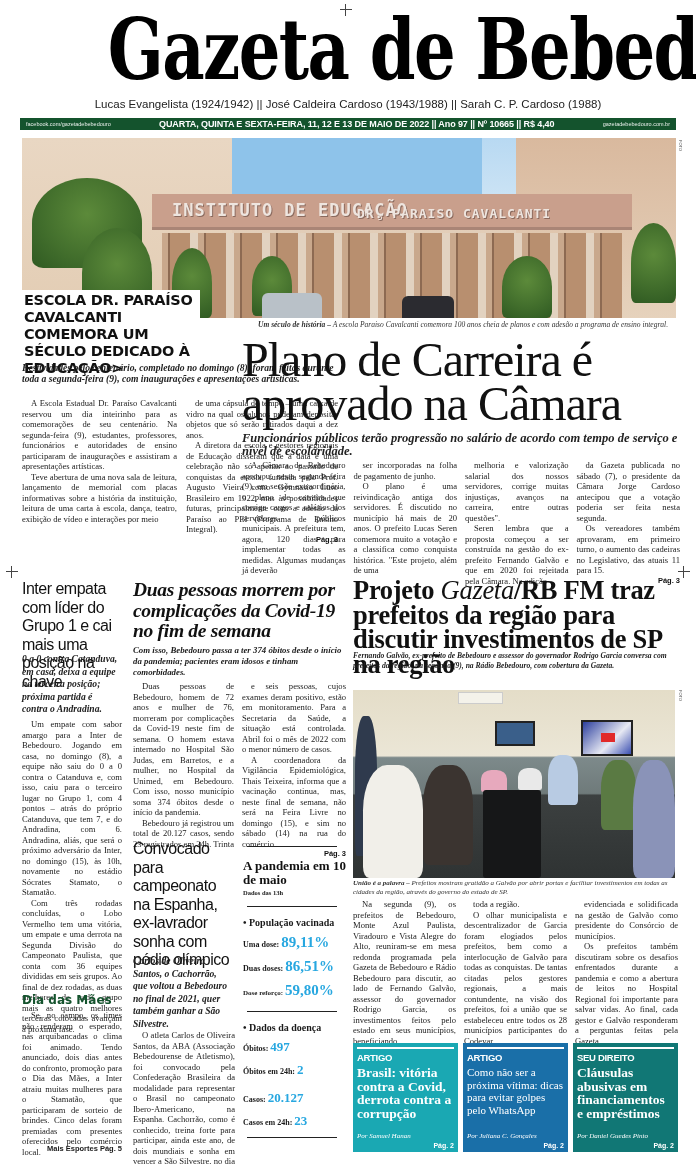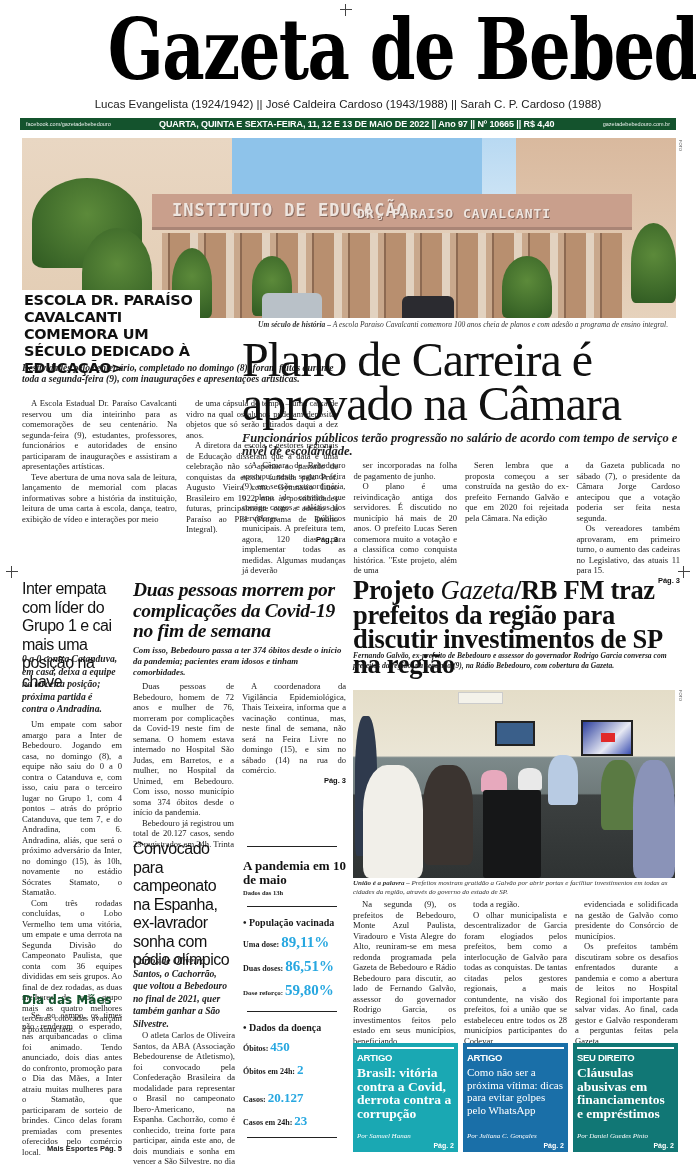--- a/index.html
+++ b/index.html
@@ -162,20 +162,21 @@
 <div class="abs deck plano-deck">Funcionários públicos terão progressão no salário de acordo com tempo de serviço e nível de escolaridade.</div>
 <div class="abs body plano-cols">
   <div>
       <p>A Câmara de Bebedouro aprovou, nesta segunda-feira (9), em sessão extraordinária, o plano de carreira que corrige cargos e salários dos servidores públicos municipais. A prefeitura tem, agora, 120 dias para implementar todas as medidas. Algumas mudanças já deverão</p>
     </div>
   <div>
       <p>ser incorporadas na folha de pagamento de junho.</p>
       <p>O plano é uma reivindicação antiga dos servidores. É discutido no município há mais de 20 anos. O prefeito Lucas Seren comemora muito a votação e a classifica como conquista histórica. "Este projeto, além de uma</p>
     </div>
   <div>
+      <p>melhoria e valorização salarial dos nossos servidores, corrige muitas injustiças, avanços na carreira, entre outras questões".</p>
       <p>Seren lembra que a proposta começou a ser construída na gestão do ex-prefeito Fernando Galvão e que em 2020 foi rejeitada pela Câmara. Na edição</p>
     </div>
   <div>
       <p>da Gazeta publicada no sábado (7), o presidente da Câmara Jorge Cardoso antecipou que a votação poderia ser feita nesta segunda.</p>
       <p>Os vereadores também aprovaram, em primeiro turno, o aumento das cadeiras no Legislativo, das atuais 11 para 15.</p>
       <span class="pag">Pág. 3</span>
     </div>
 </div>
 
 <div class="reg" style="left:6px;top:566px;"></div>
@@ -193,36 +194,37 @@
 </div>
 <div class="abs mais-esp">Mais Esportes Pág. 5</div>
 
 <div class="abs covid-title">Duas pessoas morrem por complicações da Covid-19 no fim de semana</div>
 <div class="abs deck covid-deck">Com isso, Bebedouro passa a ter 374 óbitos desde o início da pandemia; pacientes eram idosos e tinham comorbidades.</div>
 <div class="abs body covid-c1">
   <p>Duas pessoas de Bebedouro, homem de 72 anos e mulher de 76, morreram por complicações da Covid-19 neste fim de semana. O homem estava internado no Hospital São Judas, em Barretos, e a mulher, no Hospital da Unimed, em Bebedouro. Com isso, nosso município soma 374 óbitos desde o início da pandemia.</p>
   <p>Bebedouro já registrou um total de 20.127 casos, sendo 23 registrados em 24h. Trinta</p>
 </div>
 <div class="abs body covid-c2">
+  <p>e seis pessoas, cujos exames deram positivo, estão em monitoramento. Para a Secretaria da Saúde, a situação está controlada. Abril foi o mês de 2022 com o menor número de casos.</p>
   <p>A coordenadora da Vigilância Epidemiológica, Thais Teixeira, informa que a vacinação continua, mas, neste final de semana, não será na Feira Livre no domingo (15), e sim no sábado (14) na rua do comércio.</p>
   <span class="pag">Pág. 3</span>
 </div>
 
 <div class="abs panbox">
   <div class="rule"></div>
   <h3>A pandemia em 10 de maio</h3>
   <div class="sub">Dados das 13h</div>
   <div class="rule"></div>
   <div class="sec">• População vacinada</div>
   <div class="row"><span>Uma dose:</span> <span class="v">89,11%</span></div>
   <div class="row"><span>Duas doses:</span> <span class="v">86,51%</span></div>
   <div class="row"><span style="font-size:7px">Dose reforço:</span> <span class="v">59,80%</span></div>
   <div class="rule" style="margin-top:12px"></div>
   <div class="sec">• Dados da doença</div>
-  <div class="row"><span>Óbitos:</span> <span class="v2">450</span></div>
+  <div class="row"><span>Óbitos:</span> <span class="v2">497</span></div>
   <div class="row"><span>Óbitos em 24h:</span> <span class="v2">2</span></div>
   <div class="row" style="margin-top:12px"><span>Casos:</span> <span class="v2">20.127</span></div>
   <div class="row"><span>Casos em 24h:</span> <span class="v2">23</span></div>
   <div class="rule" style="margin-top:8px"></div>
 </div>
 
 <div class="abs conv-title">Convocado para campeonato na Espanha, ex-lavrador sonha com pódio olímpico</div>
 <div class="abs deck conv-deck">Carlos de Oliveira Santos, o Cachorrão, que voltou a Bebedouro no final de 2021, quer também ganhar a São Silvestre.</div>
 <div class="abs body conv-body">
   <p>O atleta Carlos de Oliveira Santos, da ABA (Associação Bebedourense de Atletismo), foi convocado pela Confederação Brasileira da modalidade para representar o Brasil no campeonato Ibero-Americano, na Espanha. Cachorrão, como é conhecido, treina forte para participar, ainda este ano, de dois mundiais e sonha em vencer a São Silvestre, no dia 31 de dezembro. Para isso, está em busca de patrocinadores.</p>

